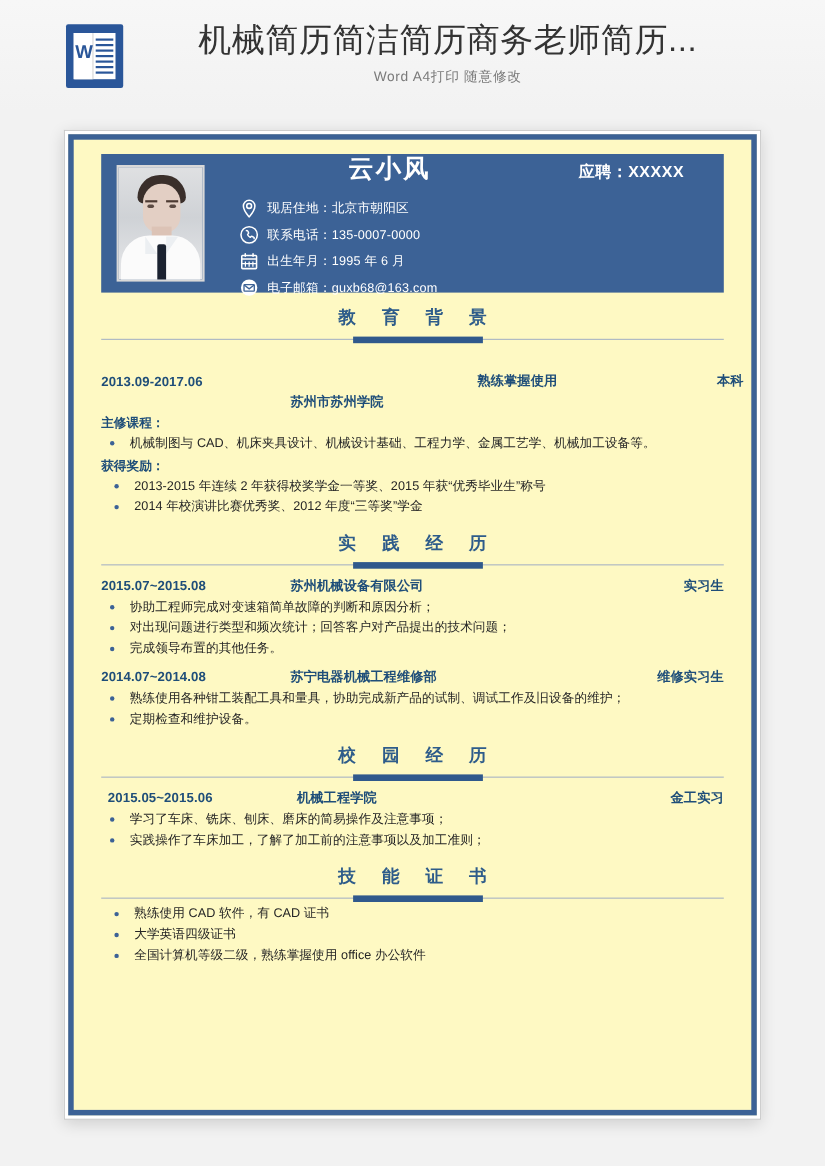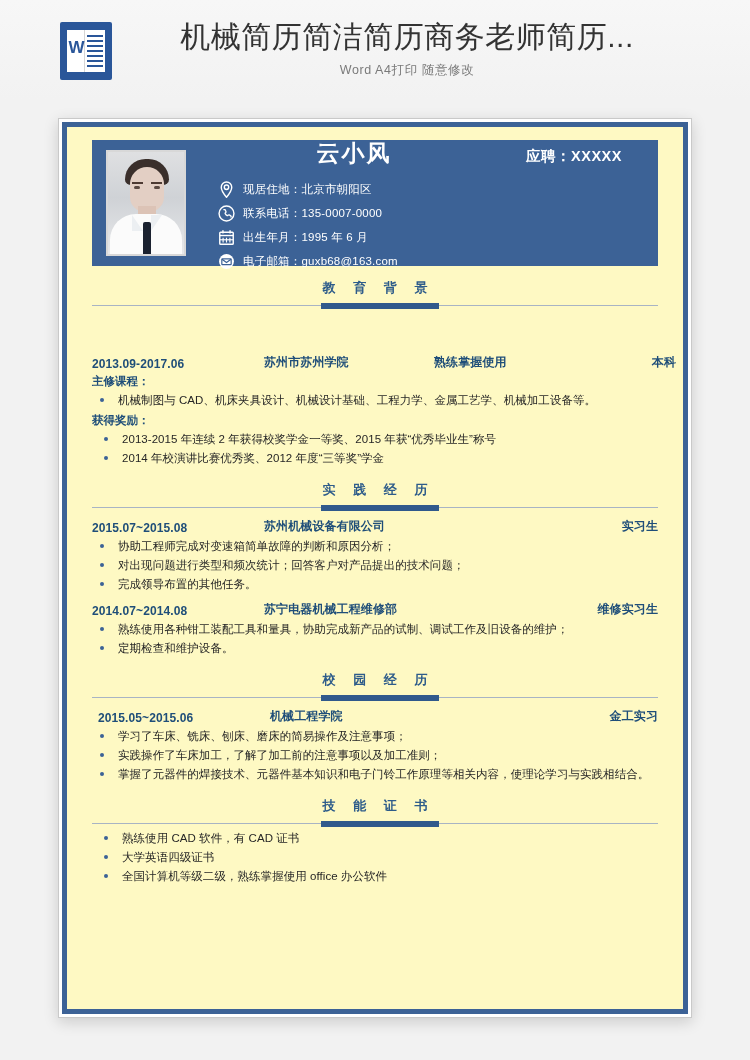--- a/index.html
+++ b/index.html
@@ -244,25 +244,26 @@
     flex: 0 0 auto;
     margin-right: 8px;
     display: flex; align-items: center; justify-content: center;
   }
   .contact-item .ci-icon svg { display: block; }
 
   
   .section { margin-top: 13px; }
   .sec-title {
     text-align: center;
-    font-size: 13px;
+    font-size: 16px;
     font-weight: bold;
     color: #2e5c8a;
     letter-spacing: 7px;
     padding-left: 7px;
+    font-family: Liberation Mono, monospace;
   }
   .sec-rule {
     position: relative;
     height: 7px;
     margin-top: 5px;
   }
   .sec-rule .thin {
     position: absolute;
     left: 0; right: 0; top: 3px;
     height: 1px;
@@ -274,21 +275,21 @@
     top: 1px;
     width: 118px;
     height: 6px;
     margin-left: -54px;
     background: #30598c;
   }
 
   
   .entry-row {
     display: flex;
-    align-items: flex-end;
+    align-items: center;
     font-size: 12px;
     font-weight: bold;
     color: #1f4e79;
     margin-top: 7px;
     letter-spacing: 0.1px;
   }
   .entry-row .e-date  { width: 172px; flex: 0 0 auto; }
   .entry-row .e-org   { flex: 1 1 auto; }
   .entry-row .e-major { width: 150px; flex: 0 0 auto; }
   .entry-row .e-role  { width: 92px; flex: 0 0 auto; text-align: right; }
@@ -490,21 +491,20 @@
       </div>
 
       <div class="entry-row campus-head">
         <span class="e-date">2015.05~2015.06</span>
         <span class="e-org">机械工程学院</span>
         <span class="e-role">金工实习</span>
       </div>
       <ul class="bullets">
         <li>学习了车床、铣床、刨床、磨床的简易操作及注意事项；</li>
         <li>实践操作了车床加工，了解了加工前的注意事项以及加工准则；</li>
-        <li>掌握了元器件的焊接技术、元器件基本知识和电子门铃工作原理等相关内容，使理论学习与实践相结合。</li>
       </ul>
     </div>
 
     <div class="section">
       <div class="sec-title">技 能 证 书</div>
       <div class="sec-rule">
         <div class="thin"></div>
             <div class="thick"></div>
       </div>
 

